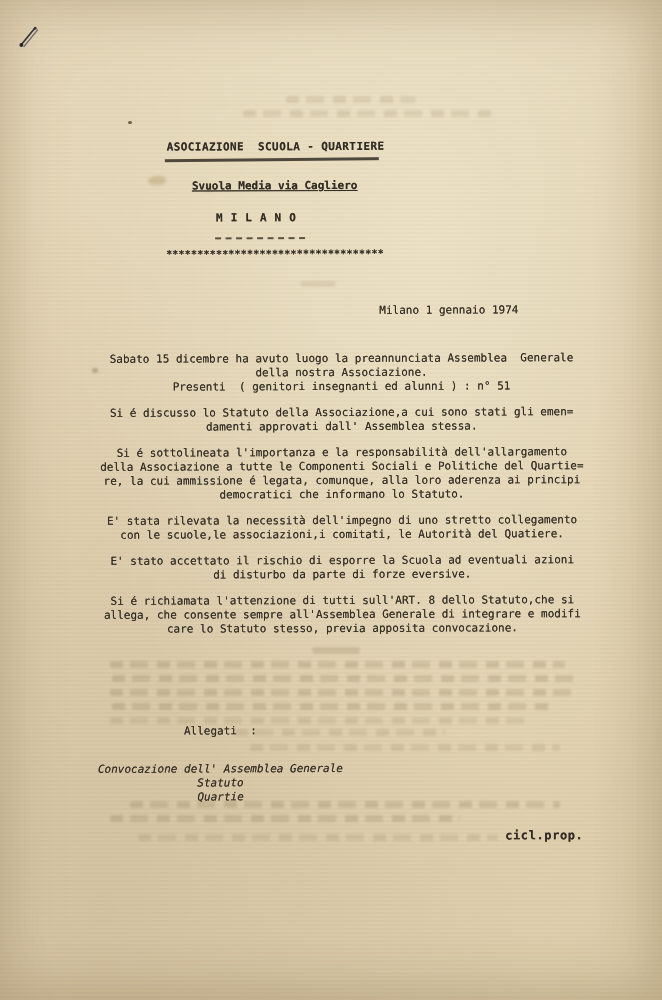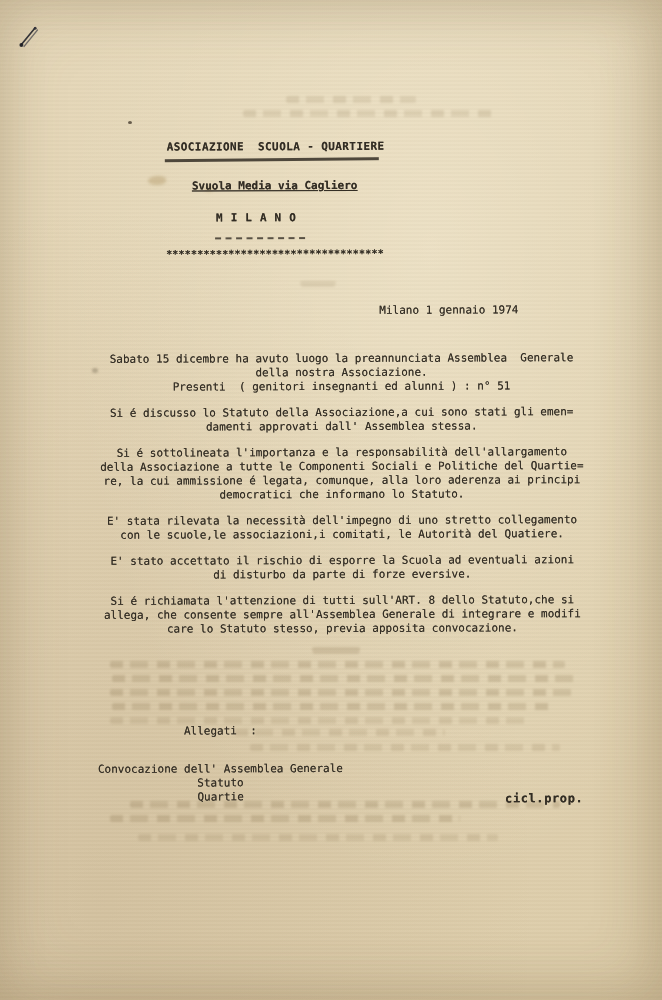--- a/index.html
+++ b/index.html
@@ -25,22 +25,22 @@
     box-shadow:0 3px 0 -1.5px rgba(52,46,37,.55);filter:blur(.4px);transform:rotate(-.35deg);}
   .subtitle{position:absolute;left:193px;top:179px;font-size:11px;font-weight:bold;white-space:pre;text-decoration:underline;}
   .city{position:absolute;left:217px;top:211px;font-size:11px;font-weight:bold;letter-spacing:.7px;white-space:pre;}
   .city-rule{position:absolute;left:216px;top:237px;width:90px;height:0;border-top:2px dashed rgba(52,46,37,.8);filter:blur(.3px);}
   .stars{position:absolute;left:167px;top:248px;font-size:10px;font-weight:bold;white-space:pre;letter-spacing:.2px;}
   .dateline{position:absolute;left:380px;top:304px;font-size:11px;white-space:pre;}
   .bodycol{position:absolute;left:97px;top:352px;width:490px;font-size:11px;line-height:14px;}
   .bodycol p{margin:0 0 12px 0;white-space:pre;}
   .attach{position:absolute;left:97px;top:724px;font-size:11px;line-height:14px;}
   .attach .label{margin-bottom:24px;white-space:pre;}
-  .attach .item{white-space:pre;}
-  .stamp{position:absolute;left:504px;top:792px;font-size:12px;font-weight:bold;letter-spacing:.6px;white-space:pre;}
+  .attach .item{white-space:pre;font-style:italic;}
+  .stamp{position:absolute;left:504px;top:829px;font-size:12px;font-weight:bold;letter-spacing:.6px;white-space:pre;}
   
   .bleed{position:absolute;height:7px;border-radius:2px;opacity:.4;filter:blur(1.1px);
     background:repeating-linear-gradient(90deg, rgba(128,106,70,.55) 0 13px, rgba(128,106,70,0) 13px 20px, rgba(128,106,70,.45) 20px 38px, rgba(128,106,70,0) 38px 47px);}
   .bleed.light{opacity:.28;}
   .bleed.head{background:rgba(128,106,70,.5);box-shadow:0 3px 0 -1px rgba(128,106,70,.45);}
   
   .staple{position:absolute;left:17px;top:23px;}
   .speck{position:absolute;border-radius:50%;}
   .speck.a{left:128px;top:121px;width:4px;height:3px;background:rgba(60,50,38,.75);filter:blur(.3px);}
   .speck.b{left:148px;top:176px;width:18px;height:9px;border-radius:60% 40% 50% 50%;background:rgba(150,118,62,.28);filter:blur(1.5px);}

